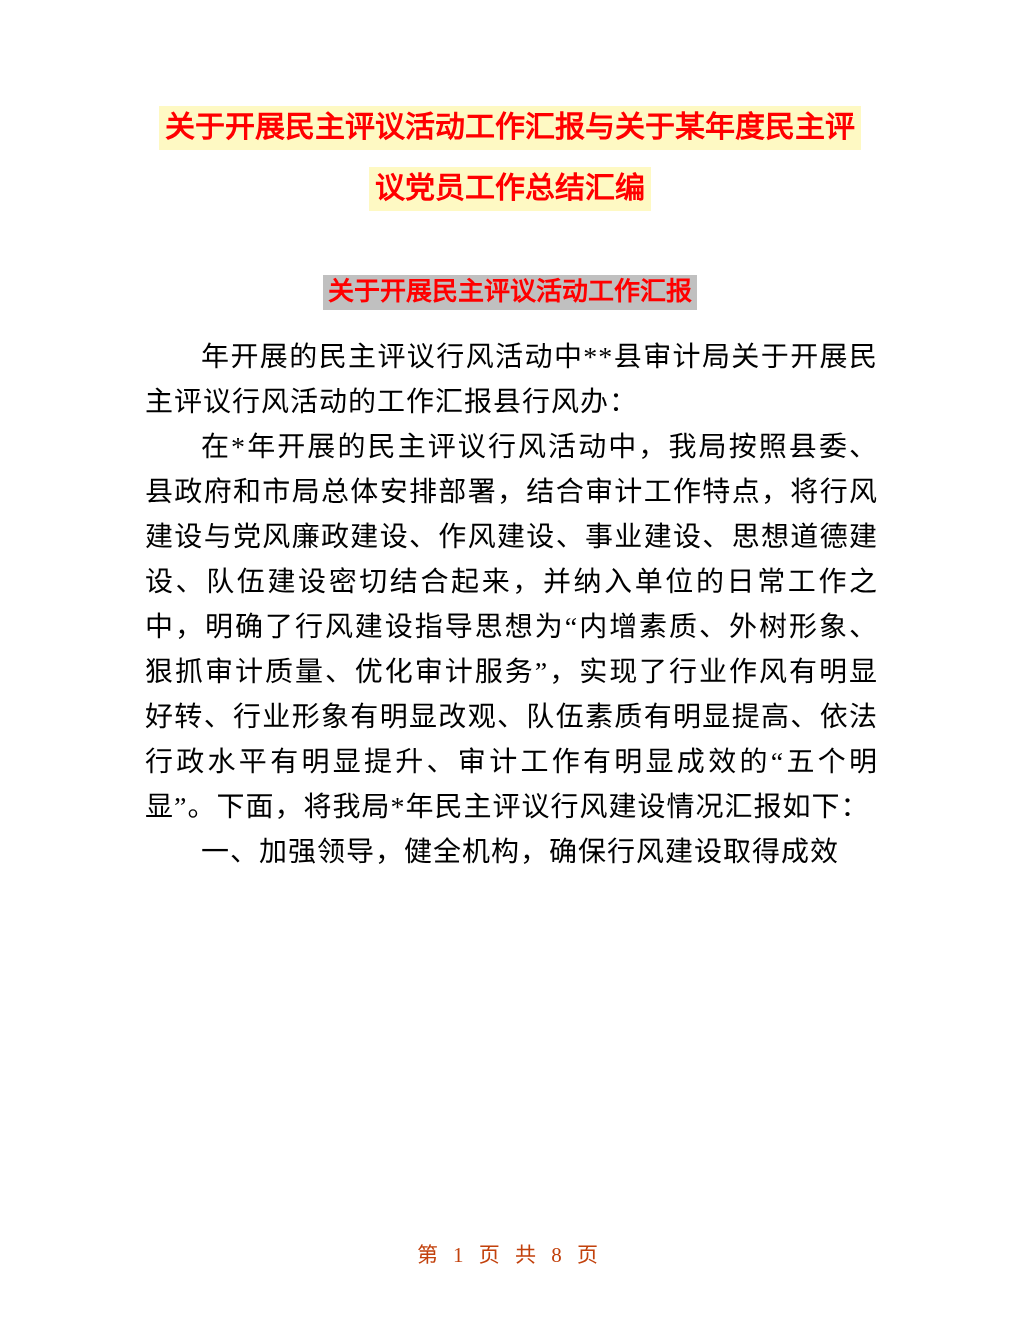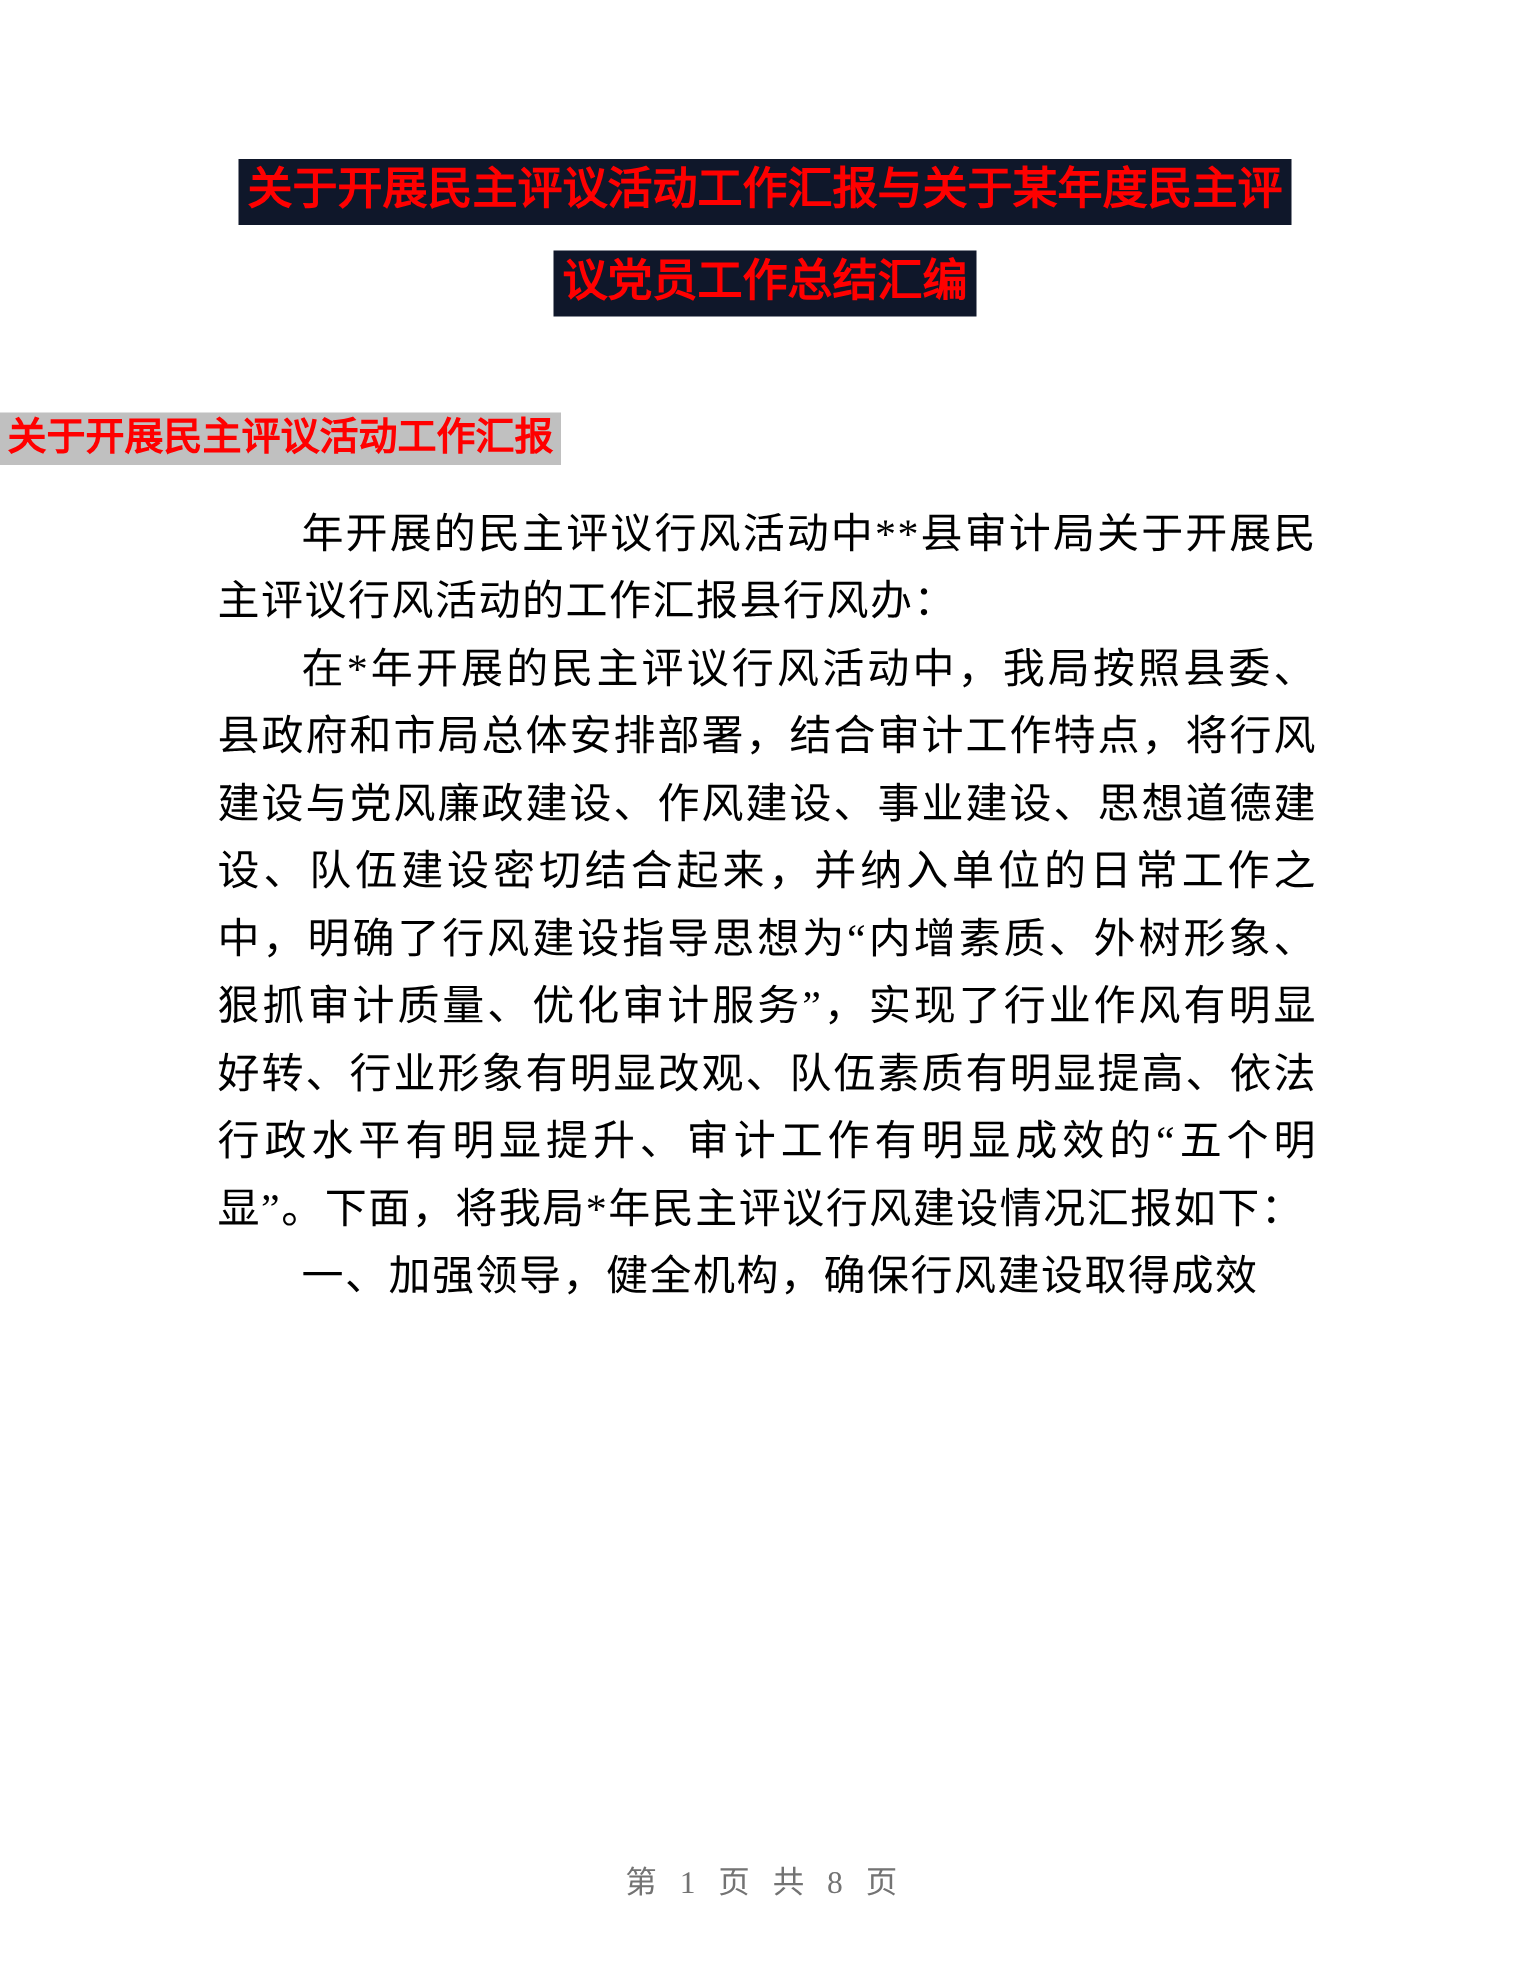--- a/index.html
+++ b/index.html
@@ -26,29 +26,29 @@
     padding-top: 106px;
     text-align: center;
     font-size: 30px;
     font-weight: bold;
     color: #ff0000;
   }
   .doc-title .title-line {
     margin-bottom: 17px;
   }
   .hl-yellow {
-    background: #0f172a;
+    background: #fef9c3;
     padding: 6px 6px 8px 6px;
     line-height: 1;
     display: inline-block;
   }
   
   .section-title {
     margin-top: 64px;
-    text-align: left;
+    text-align: center;
     font-size: 26px;
     font-weight: bold;
     color: #ff0000;
   }
   .hl-gray {
     background: #c0c0c0;
     padding: 4px 5px 5px 5px;
     line-height: 1;
     display: inline-block;
   }
@@ -67,21 +67,21 @@
   }
   
   .page-footer {
     position: absolute;
     left: 0;
     right: 0;
     bottom: 52px;
     text-align: center;
     font-size: 21px;
     letter-spacing: 5px;
-    color: #737373;
+    color: #c2410c;
   }
 </style>
 </head>
 <body>
 
 <div class="page">
 
   <div class="doc-title">
     <div class="title-line">
       <span class="hl-yellow">关于开展民主评议活动工作汇报与关于某年度民主评</span>

